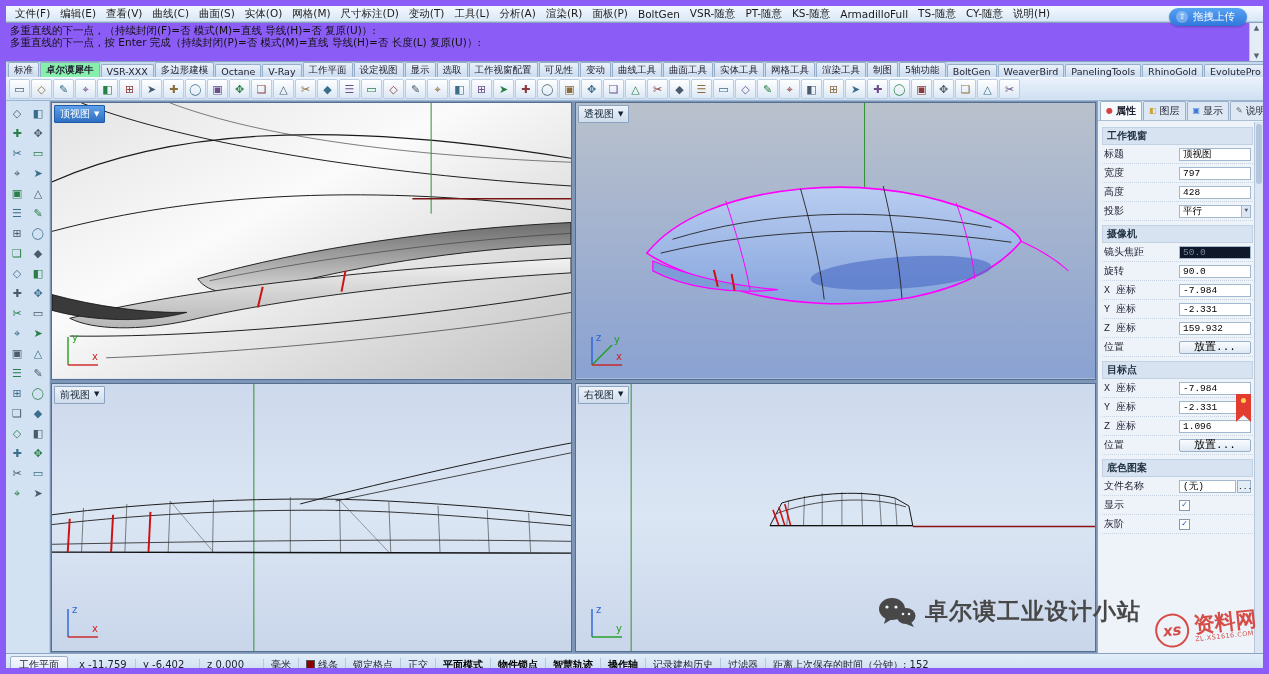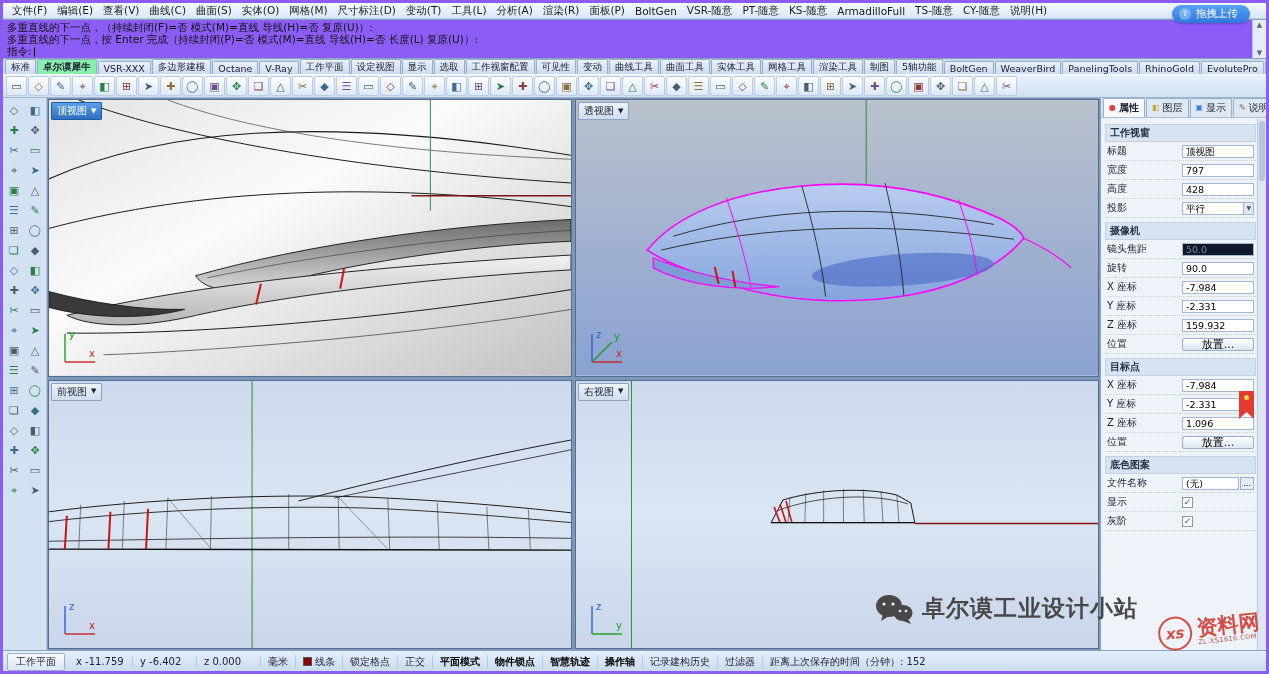--- a/index.html
+++ b/index.html
@@ -1,18 +1,18 @@
 <!DOCTYPE html>
 <html><head>
 <meta charset="utf-8">
 <style>
 *{box-sizing:border-box;margin:0;padding:0;}
 html,body{background:#9fb6d4;}
 body{font-family:"DejaVu Sans","Liberation Sans",sans-serif;}
-.app{position:relative;width:1269px;height:674px;background:#d3e2f3;overflow:hidden;border:3px solid #8b5cf6;}
+.app{position:relative;width:1269px;height:674px;background:#d3e2f3;overflow:hidden;border:6px solid #8b5cf6;}
 
 
 .menubar{height:16px;display:flex;align-items:center;padding:0 4px;background:linear-gradient(#f4f9ff,#d9e7f7);font-size:10.5px;color:#1a1a1a;border-bottom:1px solid #b9cde2;}
 .menu-item{padding:0 5px;cursor:default;white-space:nowrap;}
 
 
 .upload-btn{position:absolute;top:2px;right:16px;height:18px;display:flex;align-items:center;gap:5px;padding:0 12px 0 7px;background:linear-gradient(#57a2f2,#2e78dd);border-radius:10px;color:#fff;font-size:10.5px;z-index:20;box-shadow:0 1px 2px rgba(0,0,0,.25);}
 .upload-icon{width:12px;height:12px;border-radius:50%;background:rgba(255,255,255,.3);display:flex;align-items:center;justify-content:center;font-size:8px;line-height:12px;}
 
 
@@ -43,21 +43,21 @@
 .vp-label.active{background:linear-gradient(#5ea0e8,#2f6fc2);color:#fff;border-color:#1d5aa8;}
 .vp-arrow{font-size:7px;line-height:7px;}
 .axis-icon{position:absolute;left:6px;bottom:4px;z-index:2;}
 
 
 .right-panel{width:166px;background:#eef3fa;border-left:1px solid #8aa3c0;display:flex;flex-direction:column;font-size:10px;position:relative;}
 .panel-tabs{height:20px;display:flex;align-items:flex-end;background:#d3e2f3;padding:2px 2px 0;gap:1px;border-bottom:1px solid #aabed6;}
 .ptab{display:flex;align-items:center;gap:3px;padding:2px 5px;border:1px solid #9ab0c8;border-bottom:none;background:#dde8f4;border-radius:2px 2px 0 0;font-size:10px;color:#223;white-space:nowrap;}
 .ptab.active{background:#f6fafd;font-weight:bold;}
 .ptab-icon{font-size:8px;line-height:8px;}
-.panel-body{flex:1;overflow:hidden;padding:2px 10px 2px 4px;}
+.panel-body{flex:1;overflow:hidden;padding:2px 10px 2px 4px;font-family:Liberation Mono, monospace;}
 .psection{background:#d8e3f1;border:1px solid #c2d2e4;padding:1px 4px;font-size:10px;color:#234;margin-top:4px;font-weight:bold;}
 .prow{display:flex;align-items:center;justify-content:space-between;padding:2px 2px;border-bottom:1px dotted #c8d4e2;}
 .plabel{color:#223;white-space:nowrap;}
 .pcell{width:72px;display:flex;align-items:center;}
 .pval{flex:1;height:13px;line-height:12px;background:#fff;border:1px solid #a4b8cd;padding:0 3px;font-size:9.5px;overflow:hidden;white-space:nowrap;}
 .pdis{background:#0f172a;color:#789;}
 .pdrop{display:flex;justify-content:space-between;align-items:stretch;padding:0;}
 .pdrop .dval{padding:0 3px;flex:1;}
 .parrow{font-size:6px;color:#456;background:#dce6f2;border-left:1px solid #a4b8cd;padding:0 2px;display:flex;align-items:center;}
 .pbtn{flex:1;height:13px;text-align:center;background:linear-gradient(#fbfdff,#dde7f2);border:1px solid #9ab0c8;border-radius:2px;font-size:11px;line-height:11px;}
@@ -117,23 +117,20 @@
     </div>
 
   <div class="upload-btn">
     <span class="upload-icon">⇧</span>
     <span>拖拽上传</span>
   </div>
 
   <div class="cmdarea">
     <div class="cmd-line">多重直线的下一点，（持续封闭(F)=否 模式(M)=直线 导线(H)=否 复原(U)）:</div>
     <div class="cmd-line">多重直线的下一点，按 Enter 完成（持续封闭(P)=否 模式(M)=直线 导线(H)=否 长度(L) 复原(U)）:</div>
-    <div class="cmd-prompt">
-      <span>指令:</span><span class="caret"></span>
-    </div>
     <div class="cmd-scroll">
       <span>▲</span>
       <span>▼</span>
     </div>
   </div>
 
   <div class="tabbar" id="tabbar">
       <span class="tab">标准</span>
       <span class="tab active">卓尔谟犀牛</span>
       <span class="tab">VSR-XXX</span>

